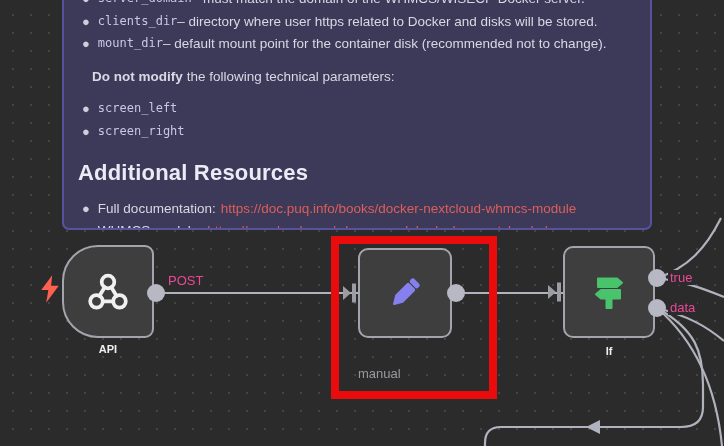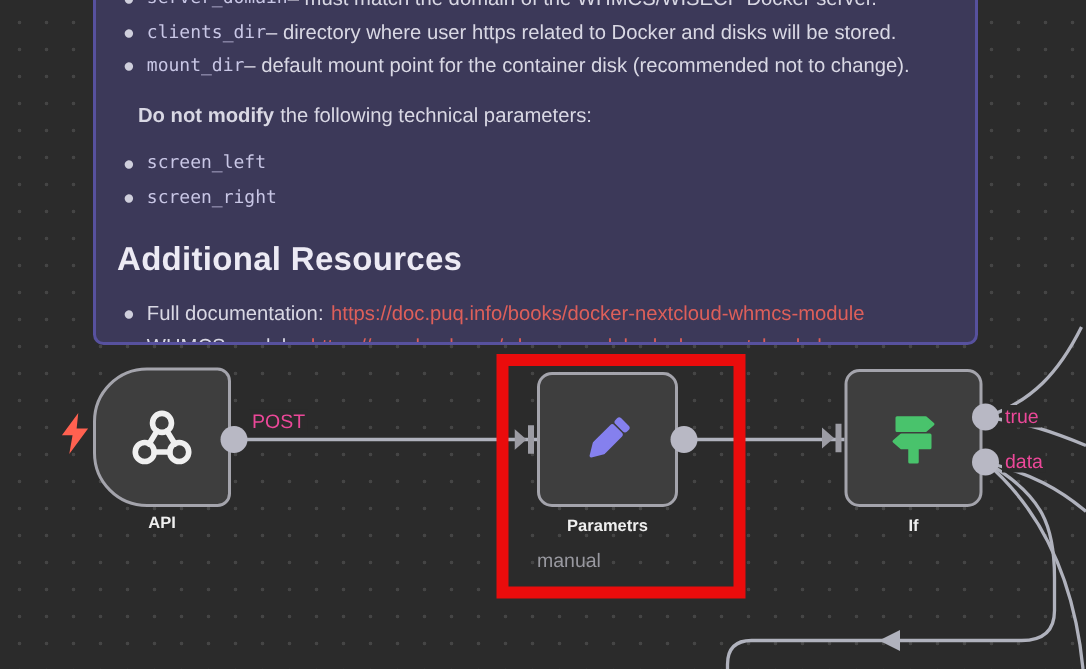--- a/index.html
+++ b/index.html
@@ -124,21 +124,20 @@
 
   <div class="node node-params">
     <svg width="48" height="48" viewBox="0 0 48 48">
       <g transform="rotate(45 24 24)" fill="#8580ee" stroke="#8580ee" stroke-width="2" stroke-linejoin="round">
         <rect x="19.5" y="15" width="9" height="17" rx="1"></rect>
         <rect x="19.5" y="8.5" width="9" height="3.5" rx="1"></rect>
         <polygon points="19.5,32 28.5,32 24,39.5"></polygon>
       </g>
     </svg>
   </div>
-  <div class="node-label" style="left:358px;top:345px;width:94px">Parametrs</div>
   <div class="node-sub" style="left:358px;top:366px;width:94px">manual</div>
   <svg class="in-arrow" style="left:343px;top:282px" width="15" height="22">
     <polygon points="0,4 8,11 0,18" fill="#9c9ca4"></polygon>
     <rect x="9" y="1.5" width="4" height="19" fill="#9c9ca4"></rect>
   </svg>
   <div class="endpoint" style="left:447px;top:284px"></div>
 
   <div class="node node-if">
     <svg width="48" height="48" viewBox="0 0 48 48">
       <g fill="#49c36c" stroke="#49c36c" stroke-width="2" stroke-linejoin="round">

